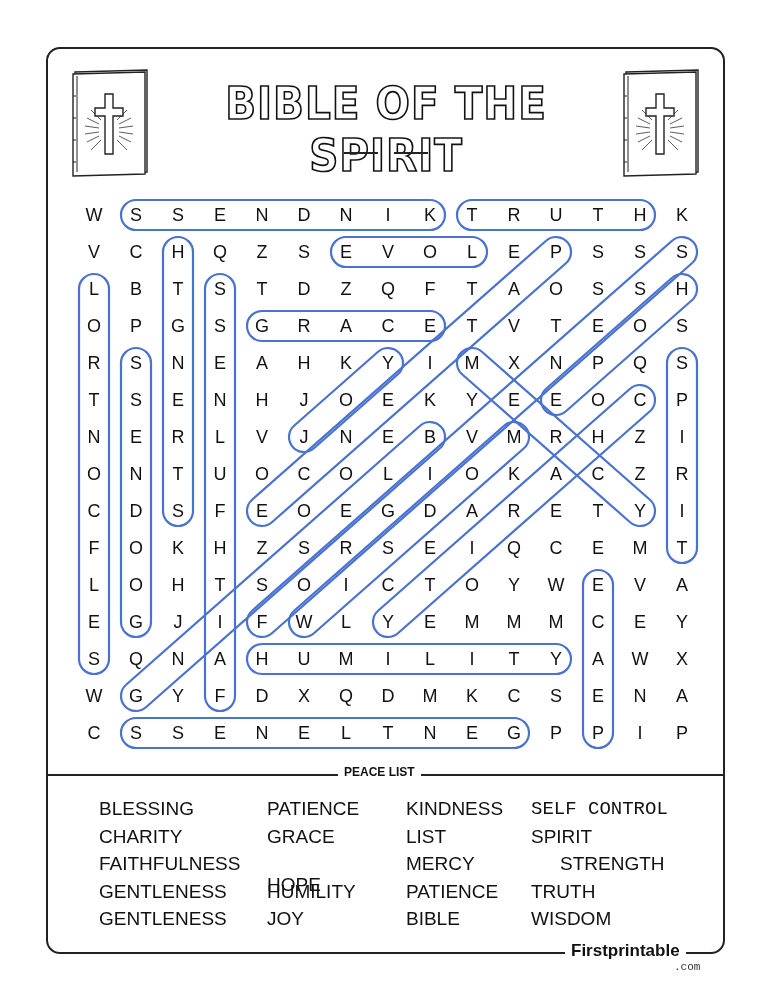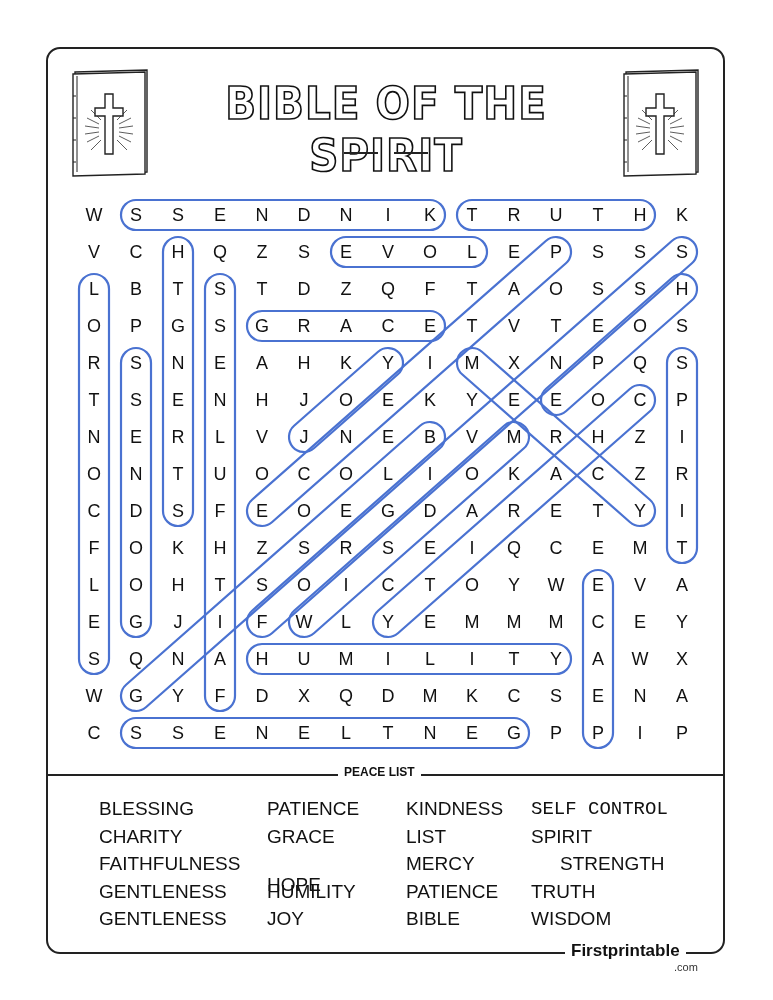--- a/index.html
+++ b/index.html
@@ -9,21 +9,21 @@
   .subtitle{position:absolute;left:222px;top:141px;width:328px;text-align:center;font-size:19px;color:#222;font-family:"Liberation Sans",sans-serif;}
   .subtitle .dash{display:inline-block;width:34px;border-top:2px solid #222;vertical-align:middle;margin:0 8px;}
   .book{position:absolute;top:66px;width:86px;height:112px;}
   .grid{position:absolute;left:0;top:0;width:773px;height:760px;}
   .cell{position:absolute;width:30px;height:30px;margin-left:-15px;margin-top:-15px;text-align:center;line-height:30px;font-size:18px;font-family:"Liberation Sans",sans-serif;color:#111;}
   svg.hl{position:absolute;left:0;top:0;}
   .divider{position:absolute;left:46px;top:774px;width:679px;border-top:2px solid #222;}
   .wl-label{position:absolute;left:338px;top:765px;padding:0 6px;background:#fff;font-size:12px;font-weight:bold;font-family:"Liberation Sans",sans-serif;}
   .word{position:absolute;font-size:19px;font-family:"Liberation Sans",sans-serif;color:#111;white-space:nowrap;}
   .brand{position:absolute;left:565px;top:941px;padding:0 6px;background:#fff;font-size:17px;font-weight:bold;font-family:"Liberation Sans",sans-serif;color:#111;}
-  .brand-com{position:absolute;left:674px;top:961px;font-size:11px;color:#333;font-family:Liberation Sans, sans-serif;}
+  .brand-com{position:absolute;left:674px;top:961px;font-size:11px;color:#333;font-family:Liberation Mono, monospace;}
 </style>
 </head>
 <body>
 
 <div class="frame"></div>
 
 <svg class="book" style="left:67px" viewBox="0 0 86 112">
   <path d="M8 6 L80 4 L80 106 L8 108 Z" fill="#fff" stroke="#222" stroke-width="1.4"></path>
   <path d="M6 8 L78 6 L78 108 L6 110 Z" fill="#fff" stroke="#222" stroke-width="1.4"></path>
   <line x1="10" y1="10" x2="10" y2="106" stroke="#222" stroke-width="1"></line>

